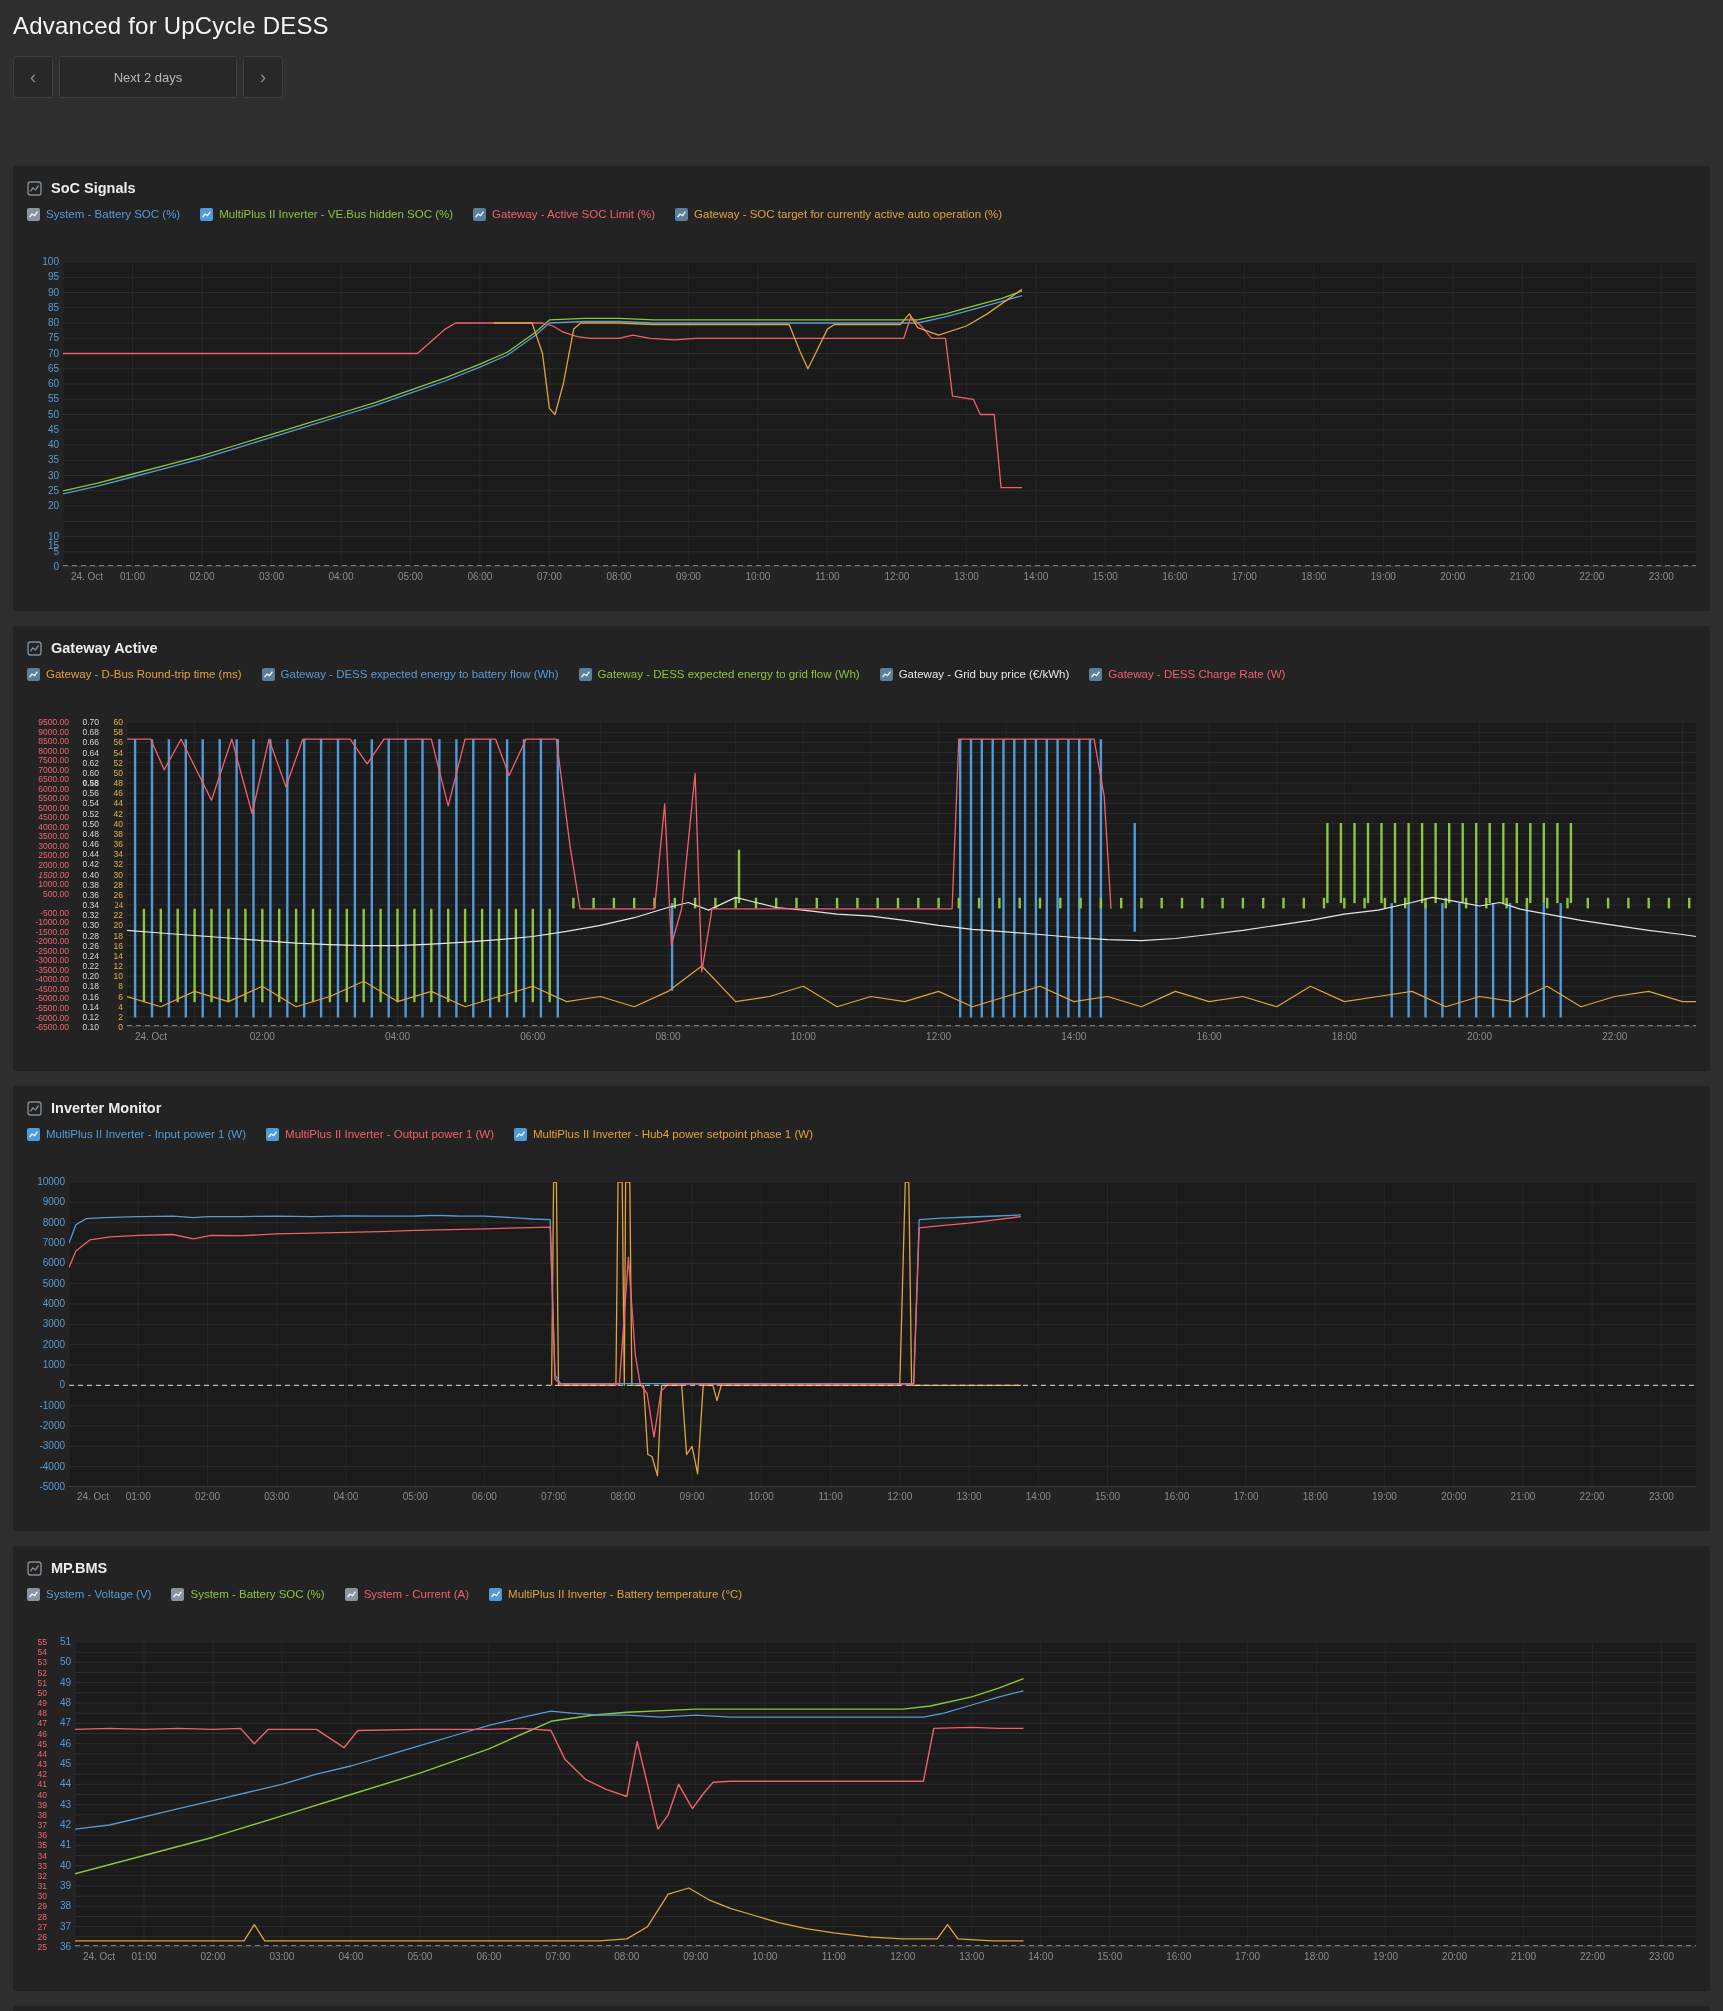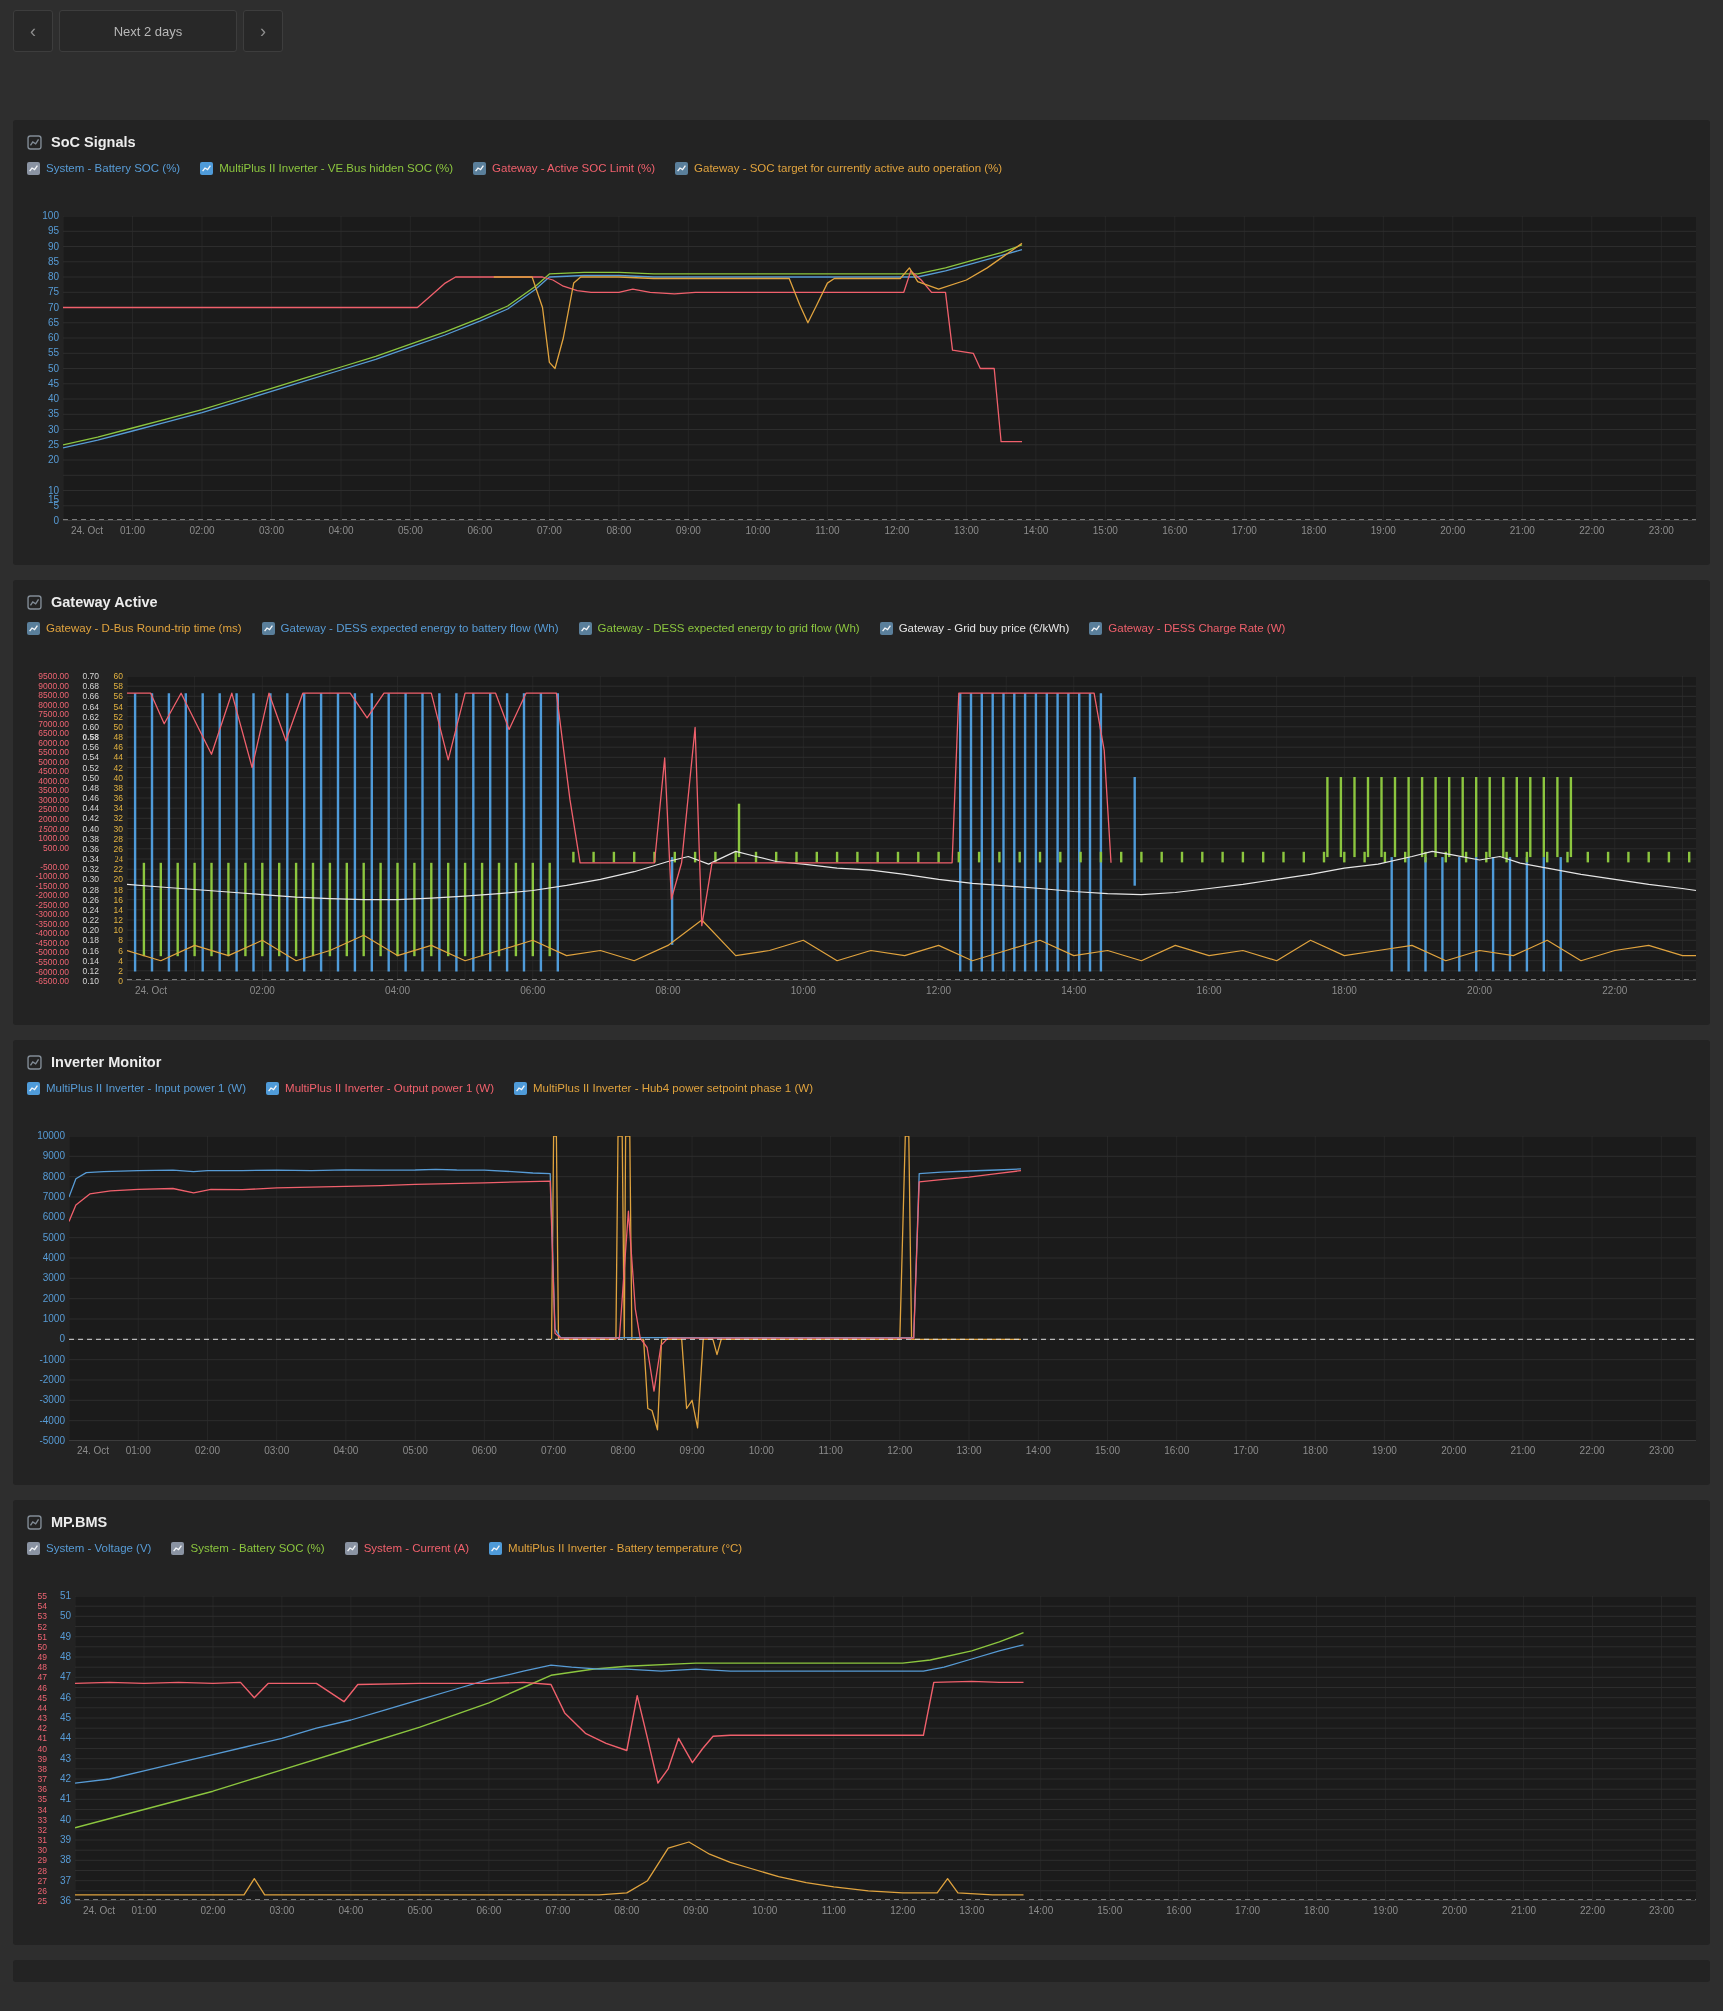--- a/index.html
+++ b/index.html
@@ -34,20 +34,21 @@
   .axis-col span{position:absolute;right:4px;transform:translateY(-50%);white-space:nowrap}
   .plot{position:relative;flex:0 0 auto}
   .plot svg{display:block}
   .xlabels{position:relative;height:16px;margin-top:5px;font-size:10px;color:#8c8c8c}
   .xlabels span{position:absolute;top:0;width:56px;text-align:center;line-height:1}
 </style>
 </head>
 <body>
 
 <header>
+  <h1>Advanced for UpCycle DESS</h1>
   <div class="nav-row">
     <button class="nav-btn sq">
       <span>‹</span>
     </button>
     <button class="nav-btn wide">Next 2 days</button>
     <button class="nav-btn sq">
       <span>›</span>
     </button>
   </div>
 </header>

